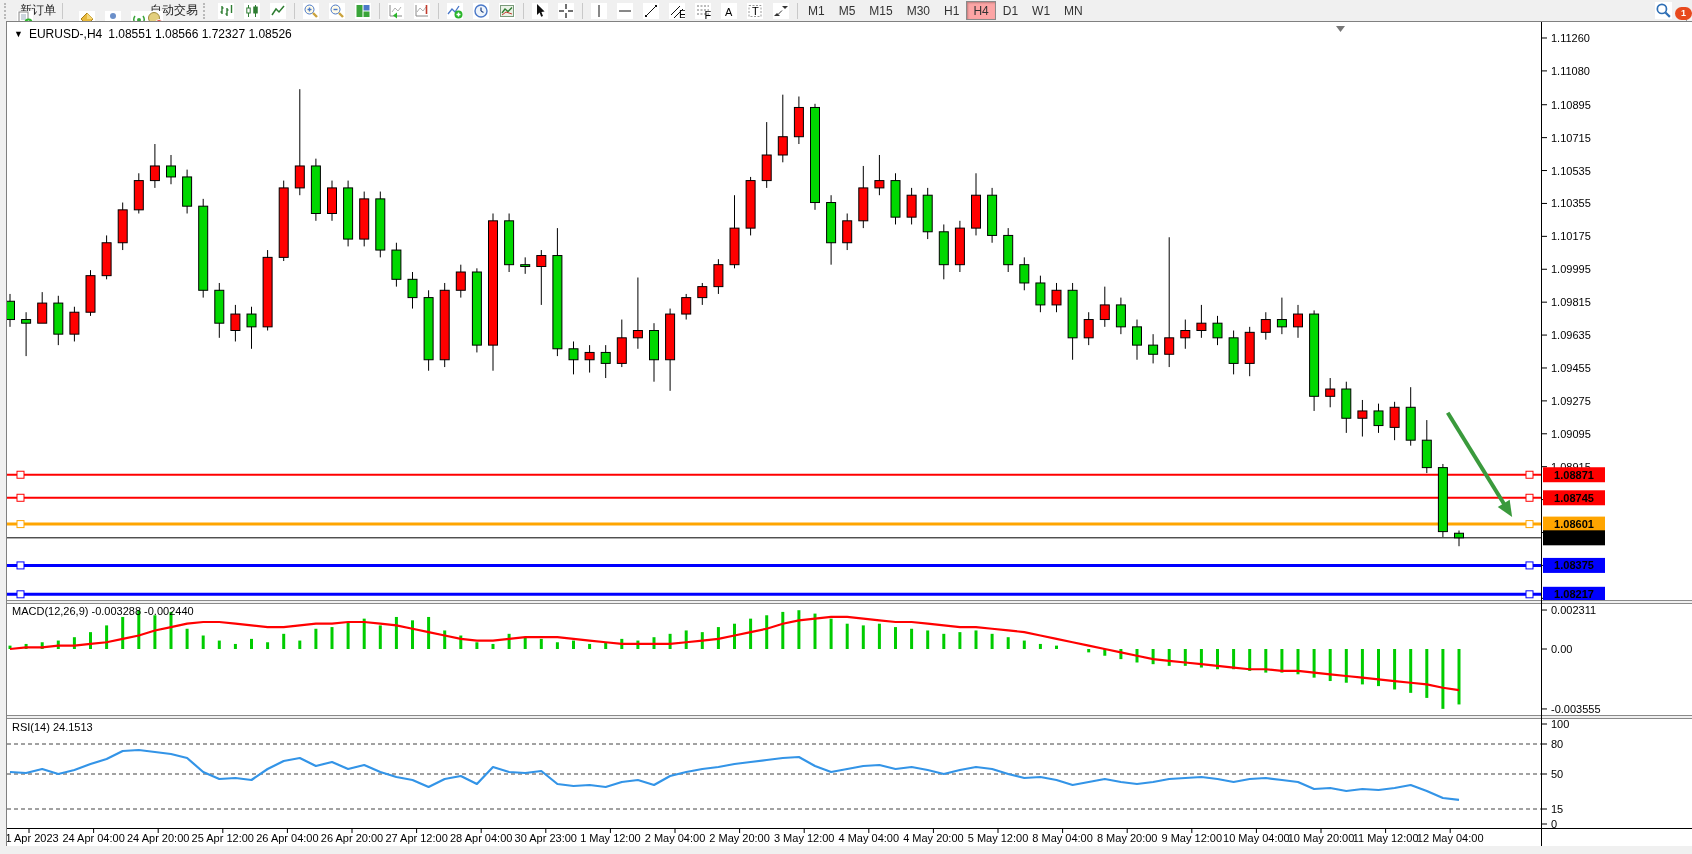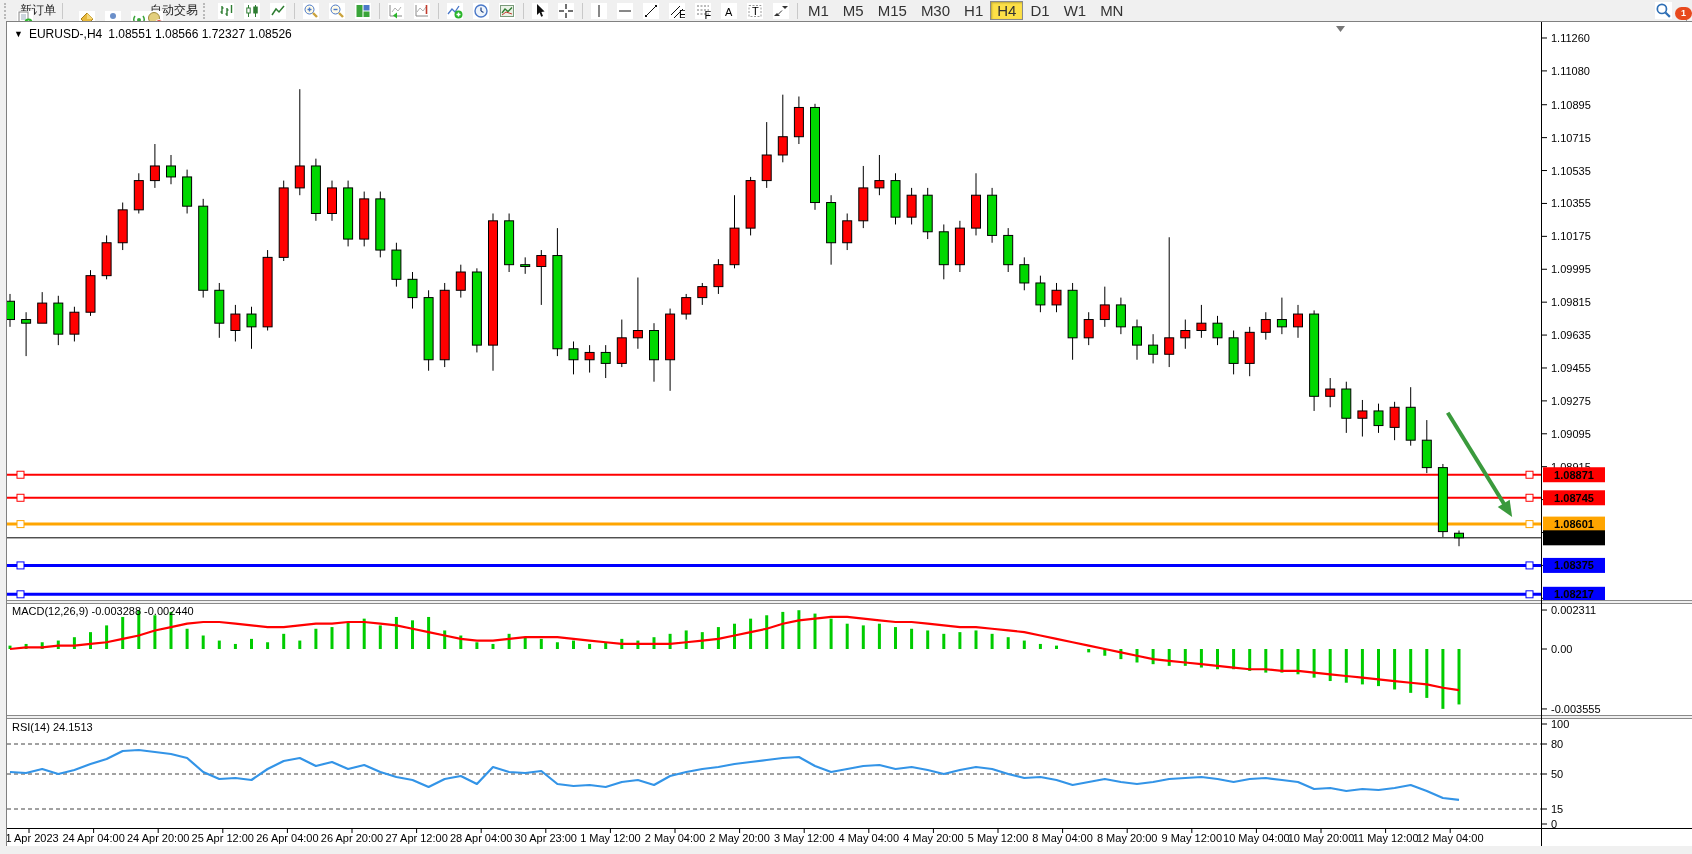--- a/index.html
+++ b/index.html
@@ -7,23 +7,23 @@
        font-family:"Liberation Sans",sans-serif;}
   
   .toolbar{position:absolute;left:0;top:0;right:0;height:21px;background:#f0f0f0;
            display:flex;align-items:center;padding-left:2px;}
   .tb-grip{width:5px;height:16px;border-left:2px dotted #b9b9b9;margin:0 3px 0 2px;}
   .tb-sep{width:1px;height:16px;background:#c9c9c9;margin:0 3px;}
   .tb-btn{height:19px;min-width:20px;display:flex;align-items:center;justify-content:center;
           gap:3px;padding:0 2px;border:1px solid transparent;font-size:12px;color:#222;cursor:default;}
   .tb-btn svg{display:block;}
   .caret{font-size:8px;color:#555;margin-left:1px;}
-  .tf-btn{height:17px;padding:0 6px;font-size:15px;color:#333;display:flex;align-items:center;
+  .tf-btn{height:17px;padding:0 6px;font-size:12px;color:#333;display:flex;align-items:center;
           border:1px solid transparent;}
-  .tf-btn.active{border:1px solid #8a8a8a;background:#fde047;box-shadow:inset 1px 1px 2px rgba(0,0,0,.25);}
+  .tf-btn.active{border:1px solid #8a8a8a;background:#fca5a5;box-shadow:inset 1px 1px 2px rgba(0,0,0,.25);}
   .tb-right{margin-left:auto;display:flex;align-items:center;margin-right:6px;}
   .chat-wrap{position:relative;margin-left:10px;}
   .badge{position:absolute;top:-4px;right:-6px;min-width:13px;height:13px;border-radius:7px;
          background:#e8491d;color:#fff;font-size:9px;font-weight:bold;display:flex;
          align-items:center;justify-content:center;padding:0 2px;}
   
   .hline-div{position:absolute;background:#808080;}
   #frame-top{left:6px;top:21px;width:1686px;height:1px;}
   #frame-left{left:6px;top:21px;width:1px;height:825px;}
   #axis-divider{position:absolute;left:1541px;top:22px;width:1px;height:824px;background:#000;}

